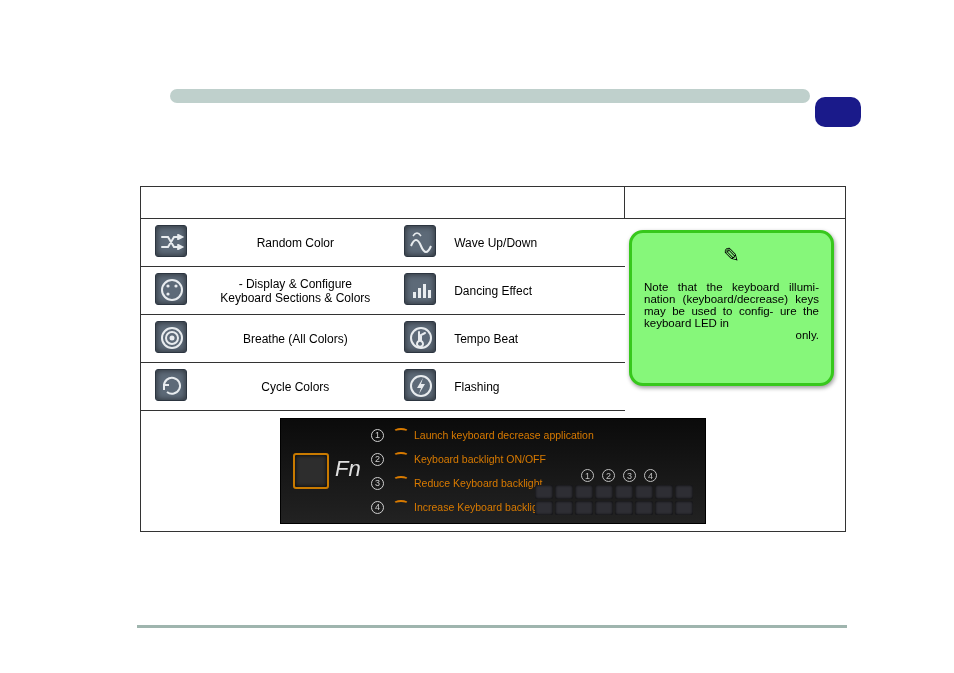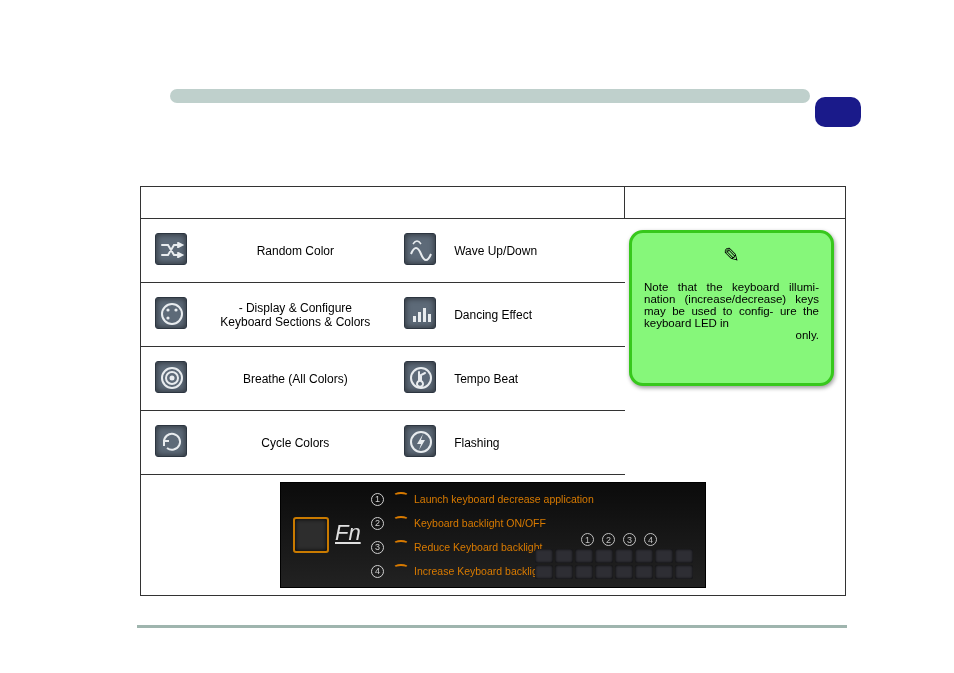--- a/index.html
+++ b/index.html
@@ -42,21 +42,21 @@
     border: 1px solid #333;
     border-collapse: collapse;
     font-size: 12px;
     color: #000;
   }
   .header-row td {
     border-bottom: 1px solid #333;
     height: 32px;
   }
   .header-row .modes-head { border-right: 1px solid #333; }
-  .body-row td { height: 44px; vertical-align: middle; padding: 14px 4px; }
+  .body-row td { height: 44px; vertical-align: middle; padding: 6px 4px; }
   .body-row .icon-cell { width: 60px; text-align: center; border-bottom: 1px solid #333;}
   .body-row .label-cell { width: 190px; text-align: center; border-bottom: 1px solid #333;}
   .body-row .icon-cell2 { width: 60px; text-align: center; border-bottom: 1px solid #333;}
   .body-row .label-cell2 { width: 175px; text-align: left; border-right: 0; border-bottom: 1px solid #333;}
   .body-row .help-cell { width: 221px; border-left: 0; vertical-align: top; padding: 6px;}
   .body-row:last-of-type .icon-cell,
   .body-row:last-of-type .label-cell,
   .body-row:last-of-type .icon-cell2,
   .body-row:last-of-type .label-cell2 { border-bottom: 1px solid #333; }
   .icon-box {
@@ -103,21 +103,20 @@
     border-radius: 3px;
     box-shadow: inset 0 0 4px #000;
   }
   .fn-label {
     position: absolute;
     left: 54px; top: 37px;
     color: #e0e0e0;
     font-size: 22px;
     font-style: italic;
     font-family: "Arial", sans-serif;
-    text-decoration: underline;
   }
   .fn-line {
     position: absolute;
     left: 90px;
     color: #d87a00;
     font-size: 10.5px;
     display: flex;
     align-items: center;
     gap: 6px;
     height: 16px;
@@ -214,21 +213,21 @@
               </svg>
         </span>
       </td>
       <td class="label-cell2">Wave Up/Down</td>
       <td class="help-cell" rowspan="4">
         <div class="help-wrapper">
           <div class="note-box">
             <div class="pencil">✎</div>
             <div>
               <span>Note that the keyboard illumi-</span>
-              <span>nation (increase/decrease)</span>
+              <span>nation (keyboard/decrease)</span>
               <span>keys may be used to config-</span>
               <span>ure the keyboard LED in</span>
               <div class="only">only.</div>
             </div>
           </div>
         </div>
       </td>
     </tr>
 
     <tr class="body-row">

